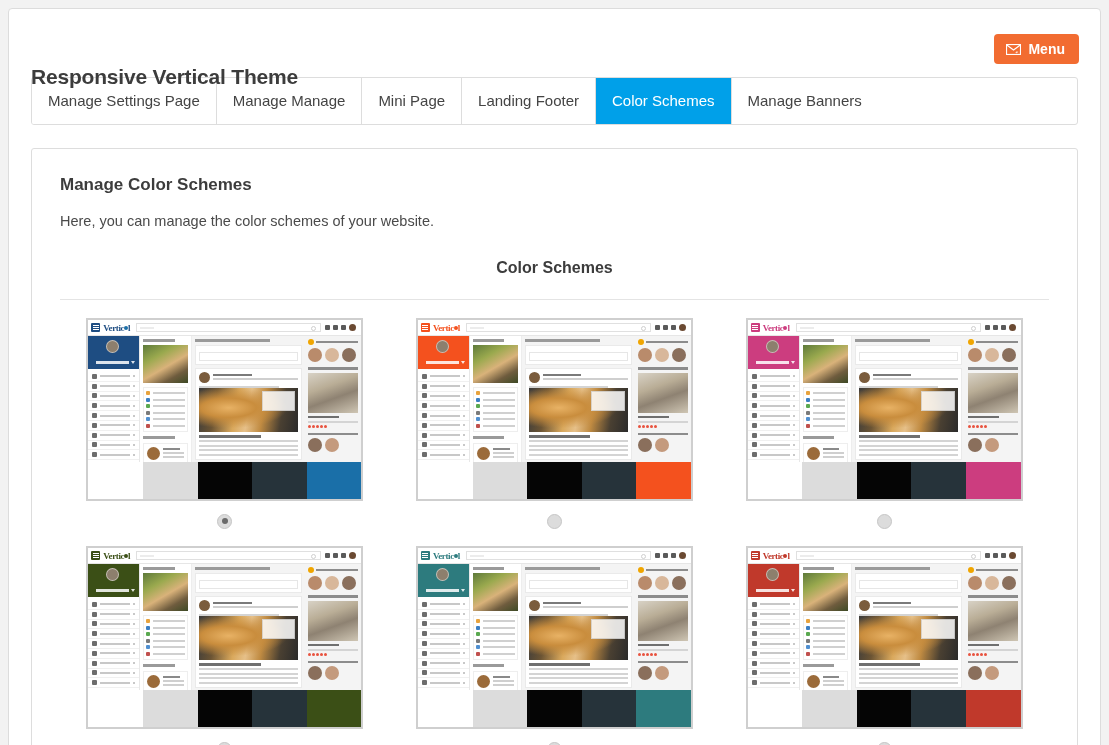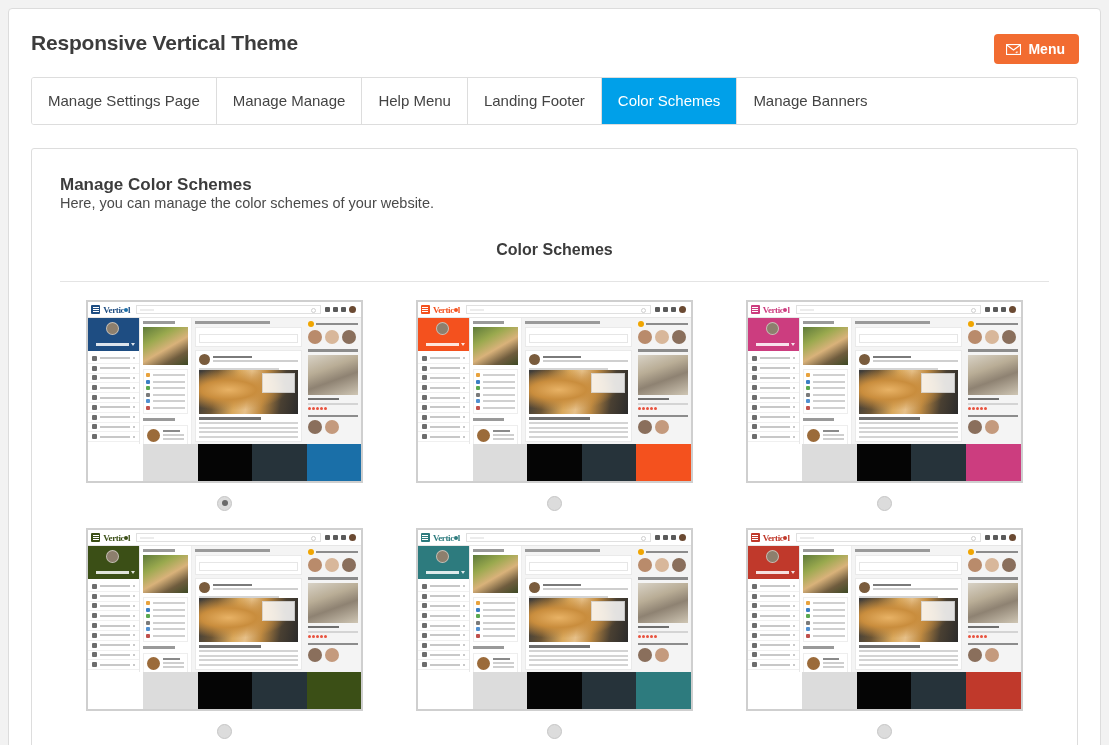--- a/index.html
+++ b/index.html
@@ -24,20 +24,21 @@
   .page-header {
     position: relative;
     padding: 22px 22px 0 22px;
     height: 68px;
   }
   .page-title {
     font-size: 21px;
     font-weight: bold;
     color: #3c3c3c;
     letter-spacing: -0.2px;
+    margin-top: 34px;
   }
   .help-btn {
     position: absolute;
     right: 21px; top: 25px;
     background: #f26c31;
     color: #ffffff;
     border: none;
     border-radius: 4px;
     padding: 8px 14px 8px 12px;
     font-size: 14px;
@@ -86,20 +87,21 @@
     border: 1px solid #ddd;
     border-radius: 3px;
     background: #fff;
     min-height: 600px;
     padding: 26px 28px 20px 28px;
   }
   .section-title {
     font-size: 17px;
     font-weight: bold;
     color: #3c3c3c;
+    margin-bottom: 18px;
   }
   .section-desc {
     font-size: 14.5px;
     color: #4a4a4a;
     margin-bottom: 30px;
   }
   .schemes-heading {
     text-align: center;
     font-size: 16px;
     font-weight: bold;
@@ -296,21 +298,21 @@
           <path d="M9 8.6 l2.6 -1.6 l-0.4 1.2 l1.4 -0.4 l-2.4 1.8 l0.3 -1.1 z" fill="#ffffff"></path>
         </svg>
       </span>
       <span>Menu</span>
     </button>
   </div>
 
   <div class="tabs" id="tabs">
       <div class="tab">Manage Settings Page</div>
       <div class="tab">Manage Manage</div>
-      <div class="tab">Help Menu</div>
+      <div class="tab">Mini Page</div>
       <div class="tab">Landing Footer</div>
       <div class="tab active" style="background: rgb(0, 160, 233);">Color Schemes</div>
       <div class="tab">Manage Banners</div>
     </div>
 
   <div class="content-card">
     <div class="section-title">Manage Color Schemes</div>
     <div class="section-desc">Here, you can manage the color schemes of your website.</div>
     <div class="schemes-heading">Color Schemes</div>
     <div class="divider"></div>

